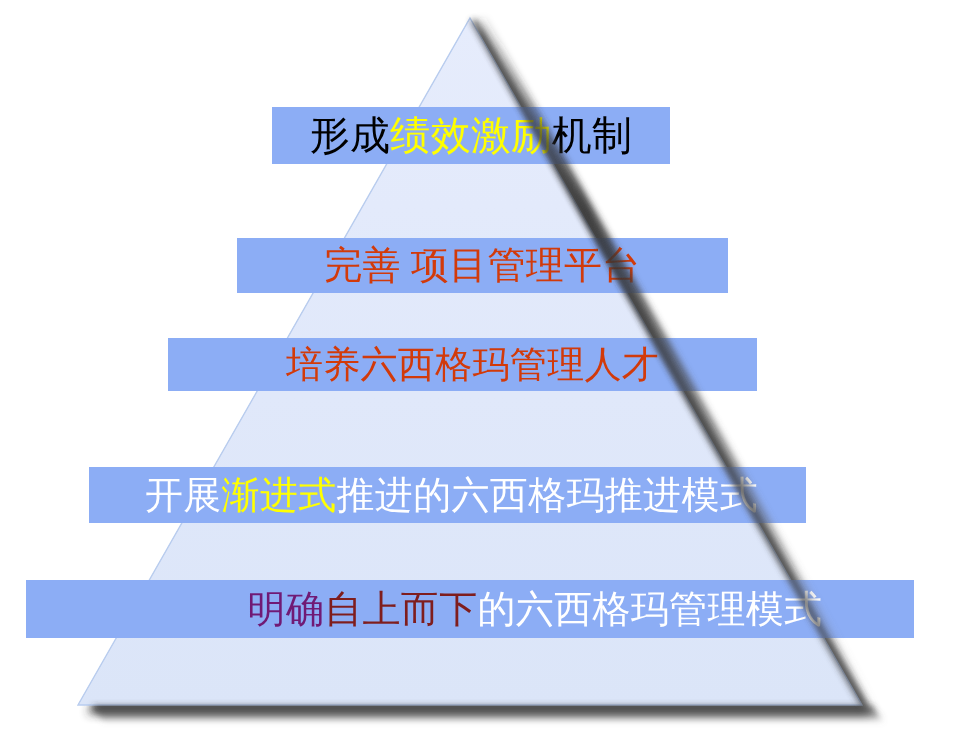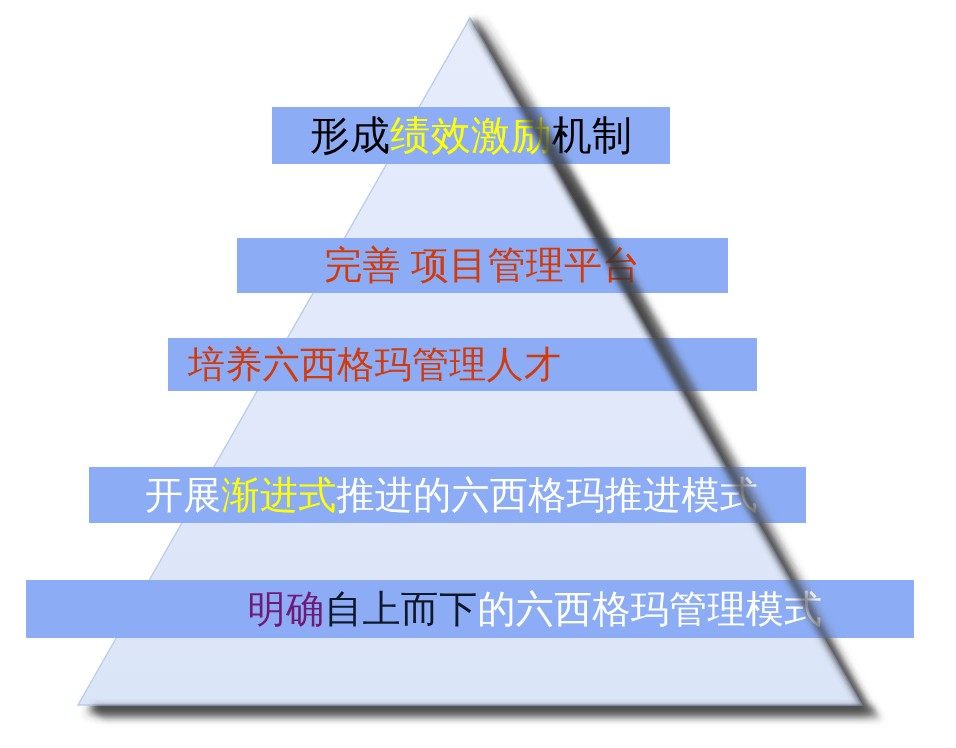--- a/index.html
+++ b/index.html
@@ -66,21 +66,21 @@
 
   
   #bar-1 { left: 272px; top: 107px; width: 398px; height: 57px; }
   #bar-2 { left: 237px; top: 238px; width: 491px; height: 55px; }
   #bar-3 { left: 168px; top: 338px; width: 589px; height: 53px; }
   #bar-4 { left:  89px; top: 467px; width: 717px; height: 56px; align-items: center; }
   #bar-5 { left:  26px; top: 580px; width: 888px; height: 58px; }
 
   #bar-1 .txt { font-size: 40px; text-align: center; }
   #bar-2 .txt { font-size: 38px; text-align: center; }
-  #bar-3 .txt { font-size: 37px; text-align: left; padding-left: 20px; }
+  #bar-3 .txt { font-size: 37px; text-align: center; padding-left: 20px; }
   #bar-4 .txt { font-size: 38px; text-align: center; padding-left: 8px; }
   #bar-5 .txt { font-size: 38px; text-align: center; padding-left: 130px; }
 </style>
 </head>
 <body>
 
 <div id="stage" style="background: rgb(255, 255, 255); border-radius: 14px;">
 
   <svg id="pyramid-svg" viewBox="0 0 956 748" aria-hidden="true">
     <defs>
@@ -118,21 +118,21 @@
   </div>
 
   <div class="bar" id="bar-4" style="background: rgb(140, 173, 245);">
     <span class="txt">
       <span class="seg c-white" style="color: rgb(255, 255, 255);">开展</span><span class="seg c-yellow" style="color: rgb(255, 255, 0);">渐进式</span><span class="seg c-white" style="color: rgb(255, 255, 255);">推进的六西格玛推进模式</span>
     </span>
   </div>
 
   <div class="bar" id="bar-5" style="background: rgb(140, 173, 245);">
     <span class="txt">
-      <span class="seg c-white" style="color: #701a75;">明确</span><span class="seg c-yellow" style="color: #0f172a;">自上而下</span><span class="seg c-white" style="color: rgb(255, 255, 255); margin-top: 20px;">的六西格玛管理模式</span>
+      <span class="seg c-white" style="color: #701a75;">明确</span><span class="seg c-yellow" style="color: #7f1d1d;">自上而下</span><span class="seg c-white" style="color: rgb(255, 255, 255); margin-top: 20px;">的六西格玛管理模式</span>
     </span>
   </div>
 
   <svg id="shadow-svg" viewBox="0 0 956 748" aria-hidden="true">
     <defs>
       <linearGradient id="edgeFade" x1="0" y1="0" x2="1" y2="0">
         <stop offset="0%" stop-color="#2f2f2f" stop-opacity="0"></stop>
         <stop offset="28%" stop-color="#2f2f2f" stop-opacity="0.85"></stop>
         <stop offset="62%" stop-color="#555555" stop-opacity="0.55"></stop>
         <stop offset="100%" stop-color="#808080" stop-opacity="0"></stop>

